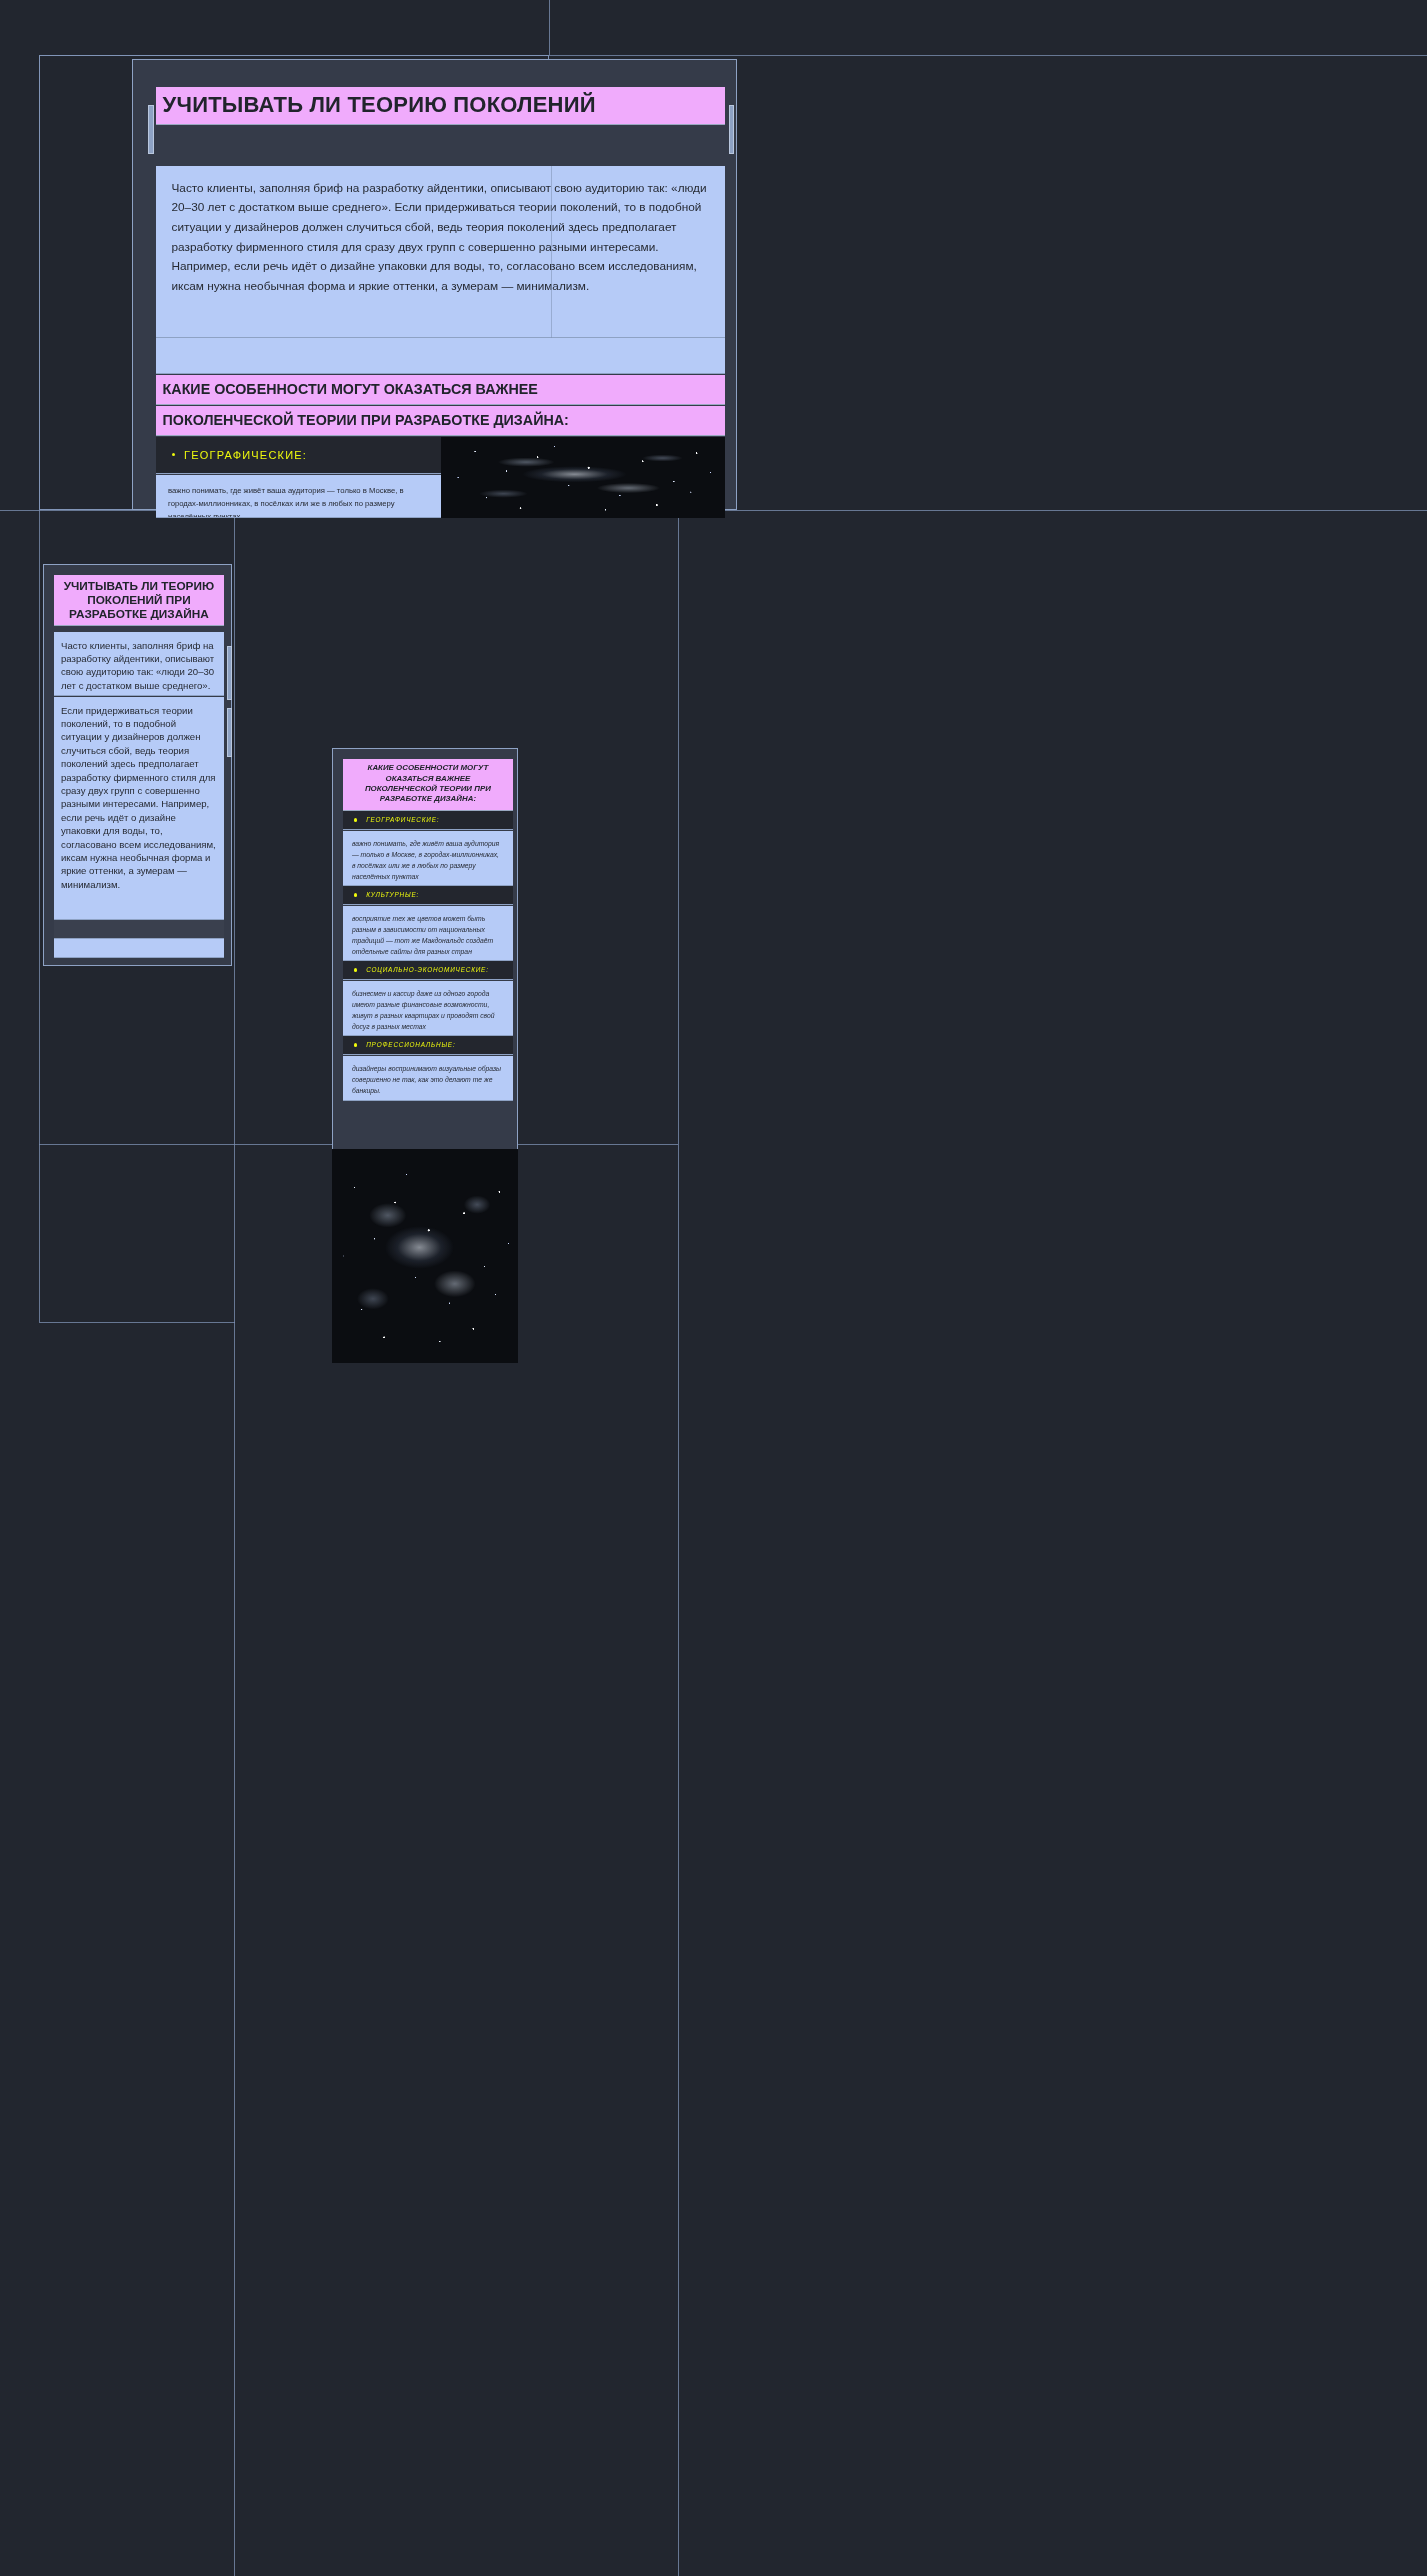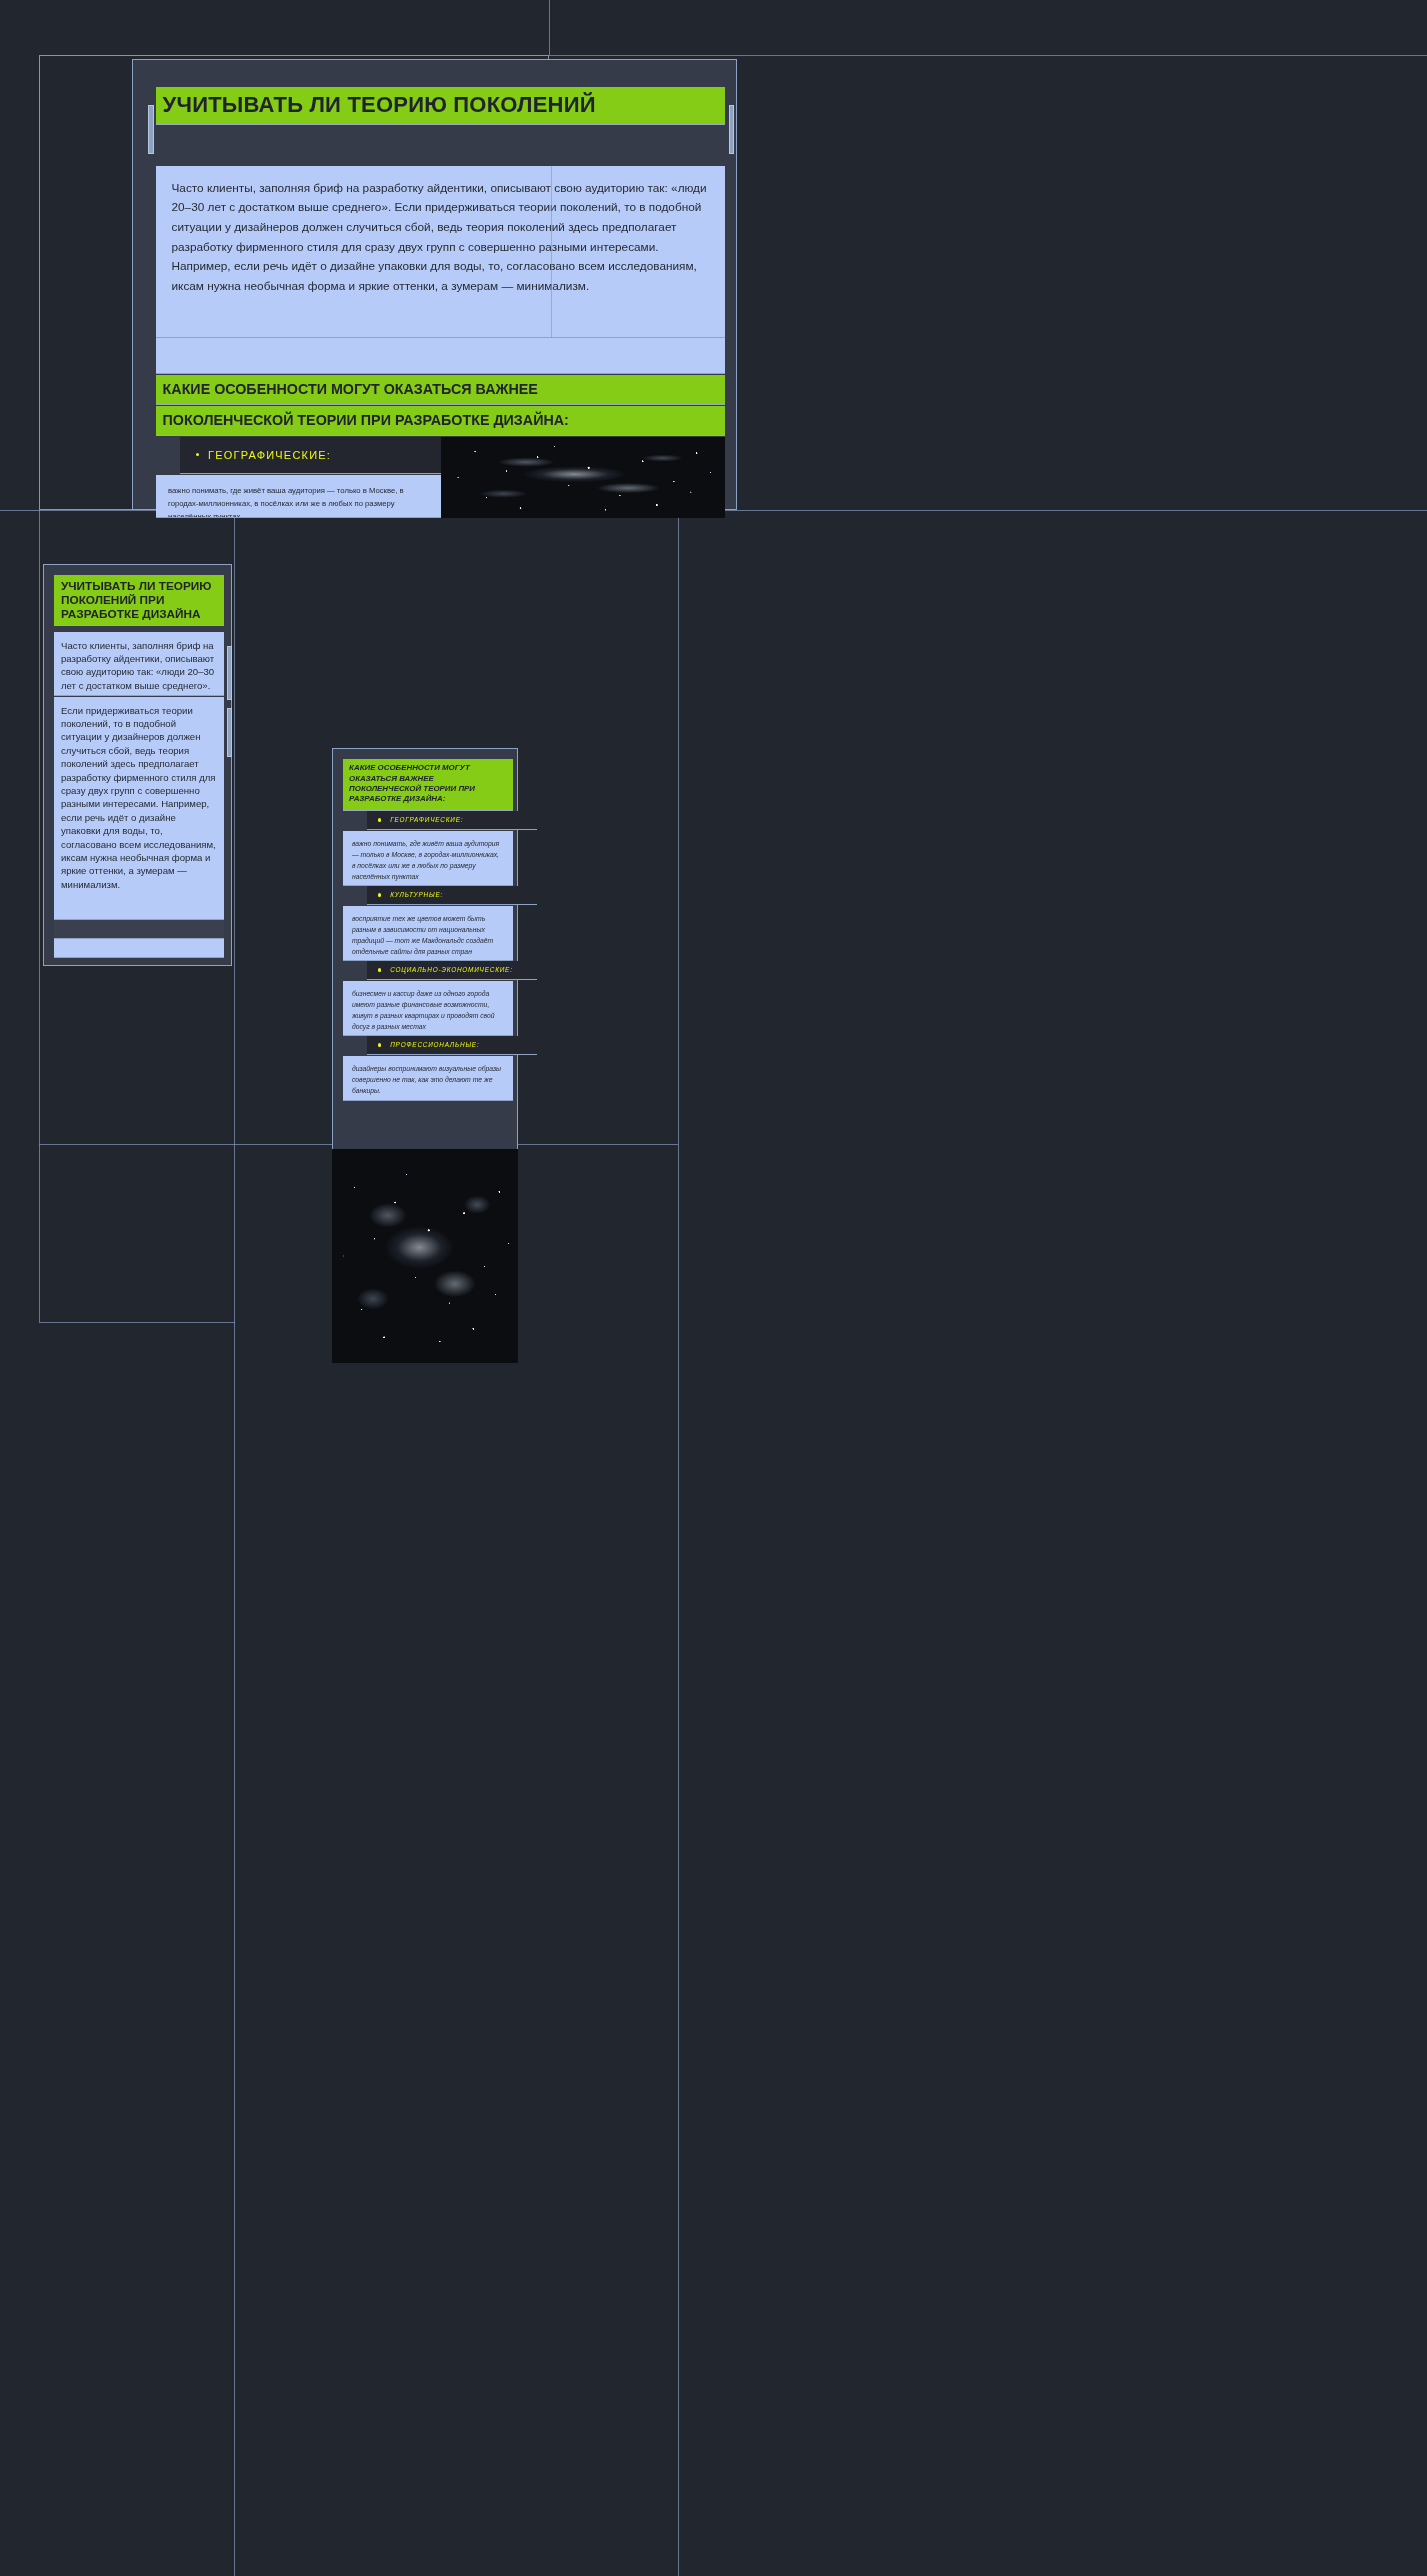--- a/index.html
+++ b/index.html
@@ -43,39 +43,39 @@
   }
   .artboard-inner {
     position: relative;
     width: 100%;
     height: 100%;
     background: #353b49;
   }
 
   
   .yellow {
-    background: #84cc16;
+    background: #f0abfc;
     color: #21242c;
     font-weight: bold;
     display: flex;
     align-items: center;
     border-bottom: 0.9px solid #9aa8c0;
+    text-align: center;
   }
   .blue {
     background: #b6cbf7;
     color: #262a33;
     border-bottom: 0.9px solid #8ea2c4;
   }
   .dark {
     background: #23262e;
     color: #eef90d;
     border-bottom: 0.9px solid #8ea2c4;
     display: flex;
     align-items: center;
-    margin-left: 24px;
   }
   .slate {
     background: #3a404e;
     border-bottom: 0.9px solid #8ea2c4;
   }
 
   .bullet-row { display: flex; align-items: center; gap: 9px; }
   .bullet-dot {
     width: 3.6px; height: 3.6px; border-radius: 50%;
     background: #eef90d; flex: 0 0 auto;

